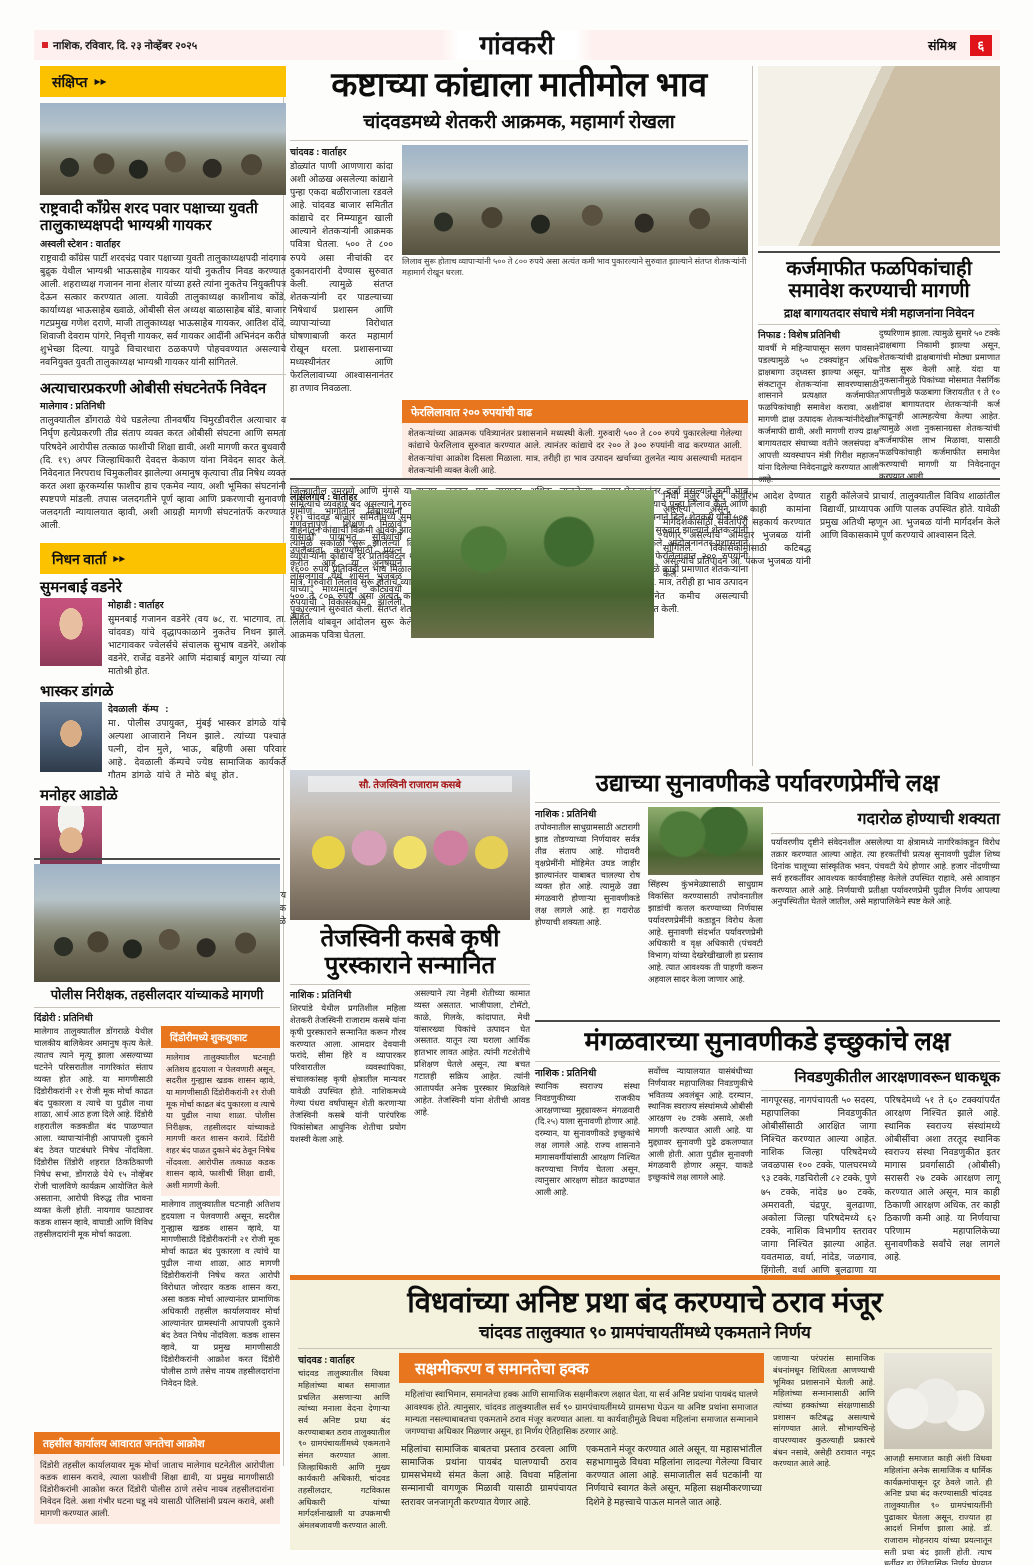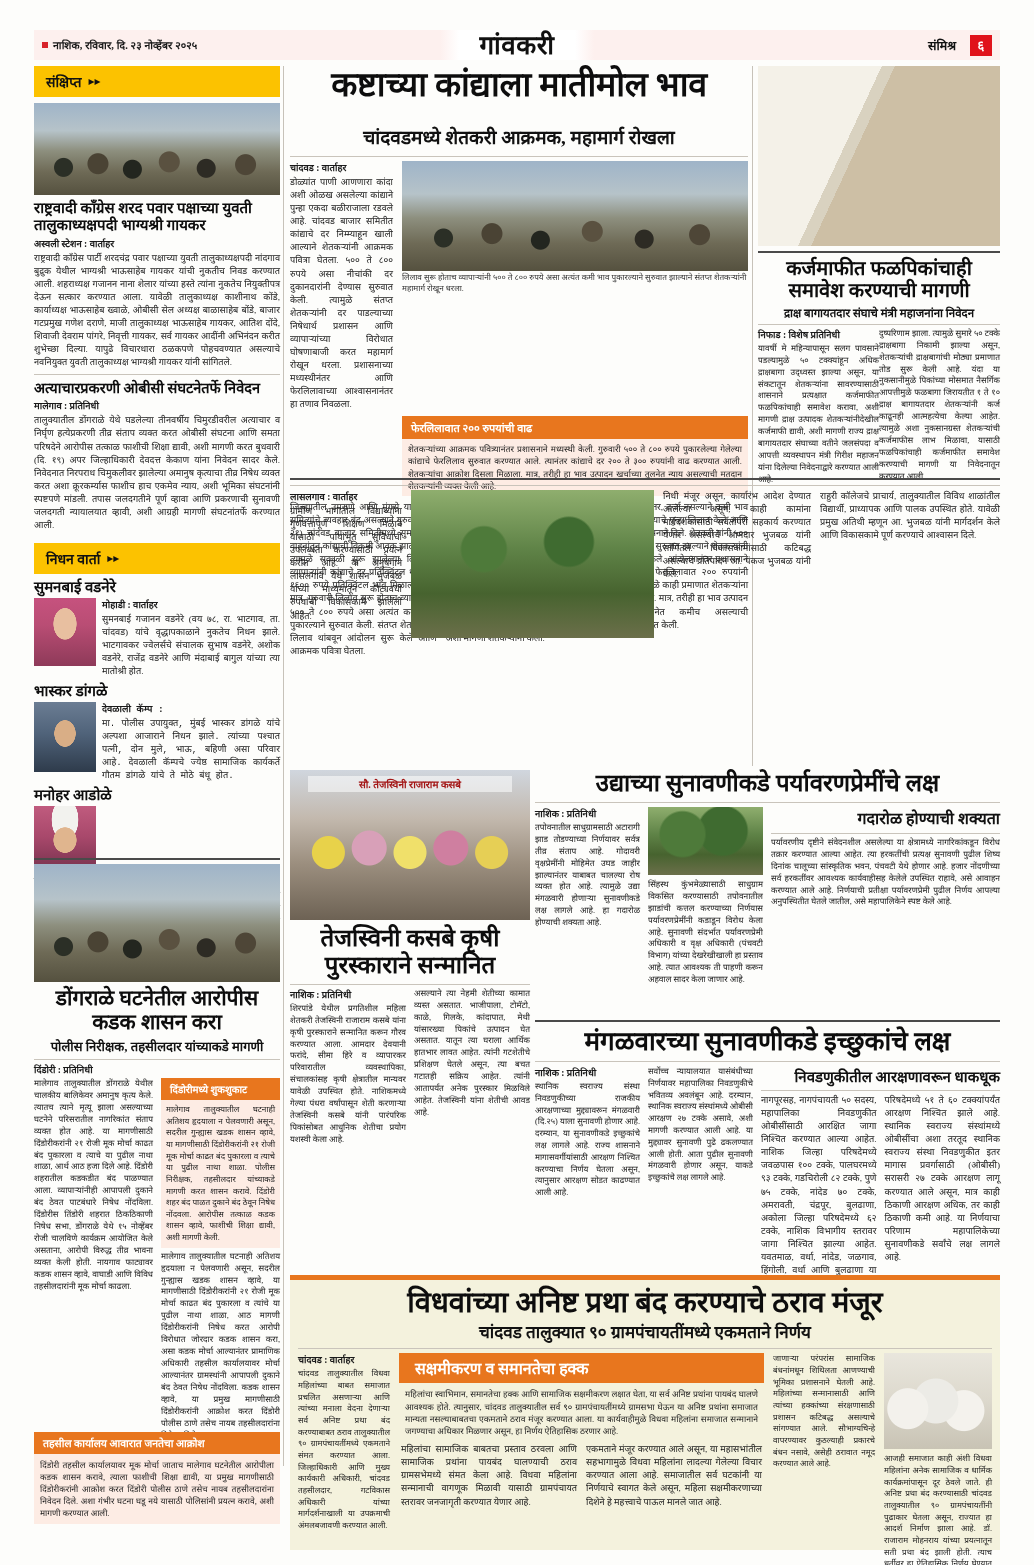--- a/index.html
+++ b/index.html
@@ -152,21 +152,21 @@
     <div class="mh-title">गांवकरी</div>
     <div class="mh-right">
       <span class="mh-sec">संमिश्र</span>
       <span class="mh-pg">६</span>
     </div>
   </div>
 
   <div class="vline" style="left:283px; top:66px; height:1400px;"></div>
   <div class="vline" style="left:752px; top:66px; height:700px;"></div>
 
-  <div class="col" style="left:34px; top:66px; width:246px;">
+  <div class="col" style="left:40px; top:66px; width:246px;">
 
     <div class="banner-y">
       <span>संक्षिप्त</span>
       <span class="chev">▸▸</span>
     </div>
 
     <div class="photo crowd" style="width:246px;height:92px;margin-top:6px;"></div>
 
     <div style="margin-top:5px;">
       <div class="hl" style="font-size:15px;">राष्ट्रवादी काँग्रेस शरद पवार पक्षाच्या युवती तालुकाध्यक्षपदी भाग्यश्री गायकर</div>
@@ -217,21 +217,20 @@
           <div class="byline" style="margin-top:0;">घोटी :</div>
           <div class="body-text">इगतपुरी तालुक्यातील वाळवी संदर्भाचे ह.भ.प. मनोहर गोपाजी आडोळे (वय ८५) यांचे नुकतेच वृद्धापकाळाने निधन झाले. त्यांच्या पश्चात एक मुलगा, एक मुलगी, सून, नातवंडे असा परिवार आहे. सामाजिक कार्यकर्ते दत्तात्रय आडोळे यांचे ते वडील होत.</div>
         </div>
       </div>
     </div>
   </div>
 
   <div class="col" style="left:34px; top:858px; width:246px;">
     <div class="rule-dark" style="margin-bottom:4px;"></div>
     <div class="photo crowd" style="width:246px;height:118px;"></div>
-    <div class="hl" style="font-size:21px;text-align:center;margin-top:5px;">डोंगराळे घटनेतील आरोपीस कडक शासन करा</div>
     <div class="sub" style="font-size:13px;text-align:center;margin-top:3px;">पोलीस निरीक्षक, तहसीलदार यांच्याकडे मागणी</div>
     <div class="rule" style="margin:4px 0 3px;"></div>
     <div class="byline">दिंडोरी : प्रतिनिधी</div>
     <div style="display:flex;gap:8px;">
       <div style="flex:1;">
         <div class="body-text" style="font-size:8.4px;">मालेगाव तालुक्यातील डोंगराळे येथील चालकीय बालिकेवर अमानुष कृत्य केले. त्यातच त्याने मृत्यू झाला असल्याच्या घटनेने परिसरातील नागरिकांत संताप व्यक्त होत आहे. या मागणीसाठी दिंडोरीकरांनी २१ रोजी मूक मोर्चा काढत बंद पुकारला व त्याचे या पुढील नाथा शाळा, आर्थ आठ हजा दिले आहे. दिंडोरी शहरातील कडकडीत बंद पाळण्यात आला. व्यापाऱ्यांनीही आपापली दुकाने बंद ठेवत पाटबंधारे निषेध नोंदविला. दिंडोरीस तिंडोरी शहरात ठिकठिकाणी निषेध सभा, डोंगराळे येथे १५ नोव्हेंबर रोजी चालविणे कार्यक्रम आयोजित केले असताना, आरोपी विरुद्ध तीव्र भावना व्यक्त केली होती. नायगाव फाट्यावर कडक शासन व्हावे, वाघाडी आणि विविध तहसीलदारांनी मूक मोर्चा काढला.</div>
       </div>
       <div style="flex:1;">
         <div class="tint-pink" style="padding:0;">
           <div class="banner-o" style="font-size:10px;">दिंडोरीमध्ये शुकशुकाट</div>
@@ -242,21 +241,21 @@
     </div>
   </div>
 
   <div class="col tint-pink" style="left:34px; top:1432px; width:246px;">
     <div class="banner-o" style="font-size:10.5px;">तहसील कार्यालय आवारात जनतेचा आक्रोश</div>
     <div class="body-text" style="font-size:8.5px;padding:5px 6px;">दिंडोरी तहसील कार्यालयावर मूक मोर्चा जाताच मालेगाव घटनेतील आरोपीला कडक शासन करावे, त्याला फाशीची शिक्षा द्यावी, या प्रमुख मागणीसाठी दिंडोरीकरांनी आक्रोश करत दिंडोरी पोलीस ठाणे तसेच नायब तहसीलदारांना निवेदन दिले. अशा गंभीर घटना घडू नये यासाठी पोलिसांनी प्रयत्न करावे, अशी मागणी करण्यात आली.</div>
   </div>
 
   <div class="col" style="left:290px; top:66px; width:458px;">
     <div class="hl" style="font-size:34px;text-align:center;letter-spacing:-.3px;">कष्टाच्या कांद्याला मातीमोल भाव</div>
-    <div class="sub" style="font-size:19px;text-align:center;margin-top:20px;">चांदवडमध्ये शेतकरी आक्रमक, महामार्ग रोखला</div>
+    <div class="sub" style="font-size:19px;text-align:center;margin-top:4px;">चांदवडमध्ये शेतकरी आक्रमक, महामार्ग रोखला</div>
     <div class="rule" style="margin:6px 0 4px;"></div>
 
     <div style="display:flex; gap:9px;">
       <div style="flex:0 0 103px;">
         <div class="byline" style="margin-top:0;">चांदवड : वार्ताहर</div>
         <div class="body-text">डोळ्यांत पाणी आणणारा कांदा अशी ओळख असलेल्या कांद्याने पुन्हा एकदा बळीराजाला रडवले आहे. चांदवड बाजार समितीत कांद्याचे दर निम्म्याहून खाली आल्याने शेतकऱ्यांनी आक्रमक पवित्रा घेतला. ५०० ते ८०० रुपये असा नीचांकी दर दुकानदारांनी देण्यास सुरुवात केली. त्यामुळे संतप्त शेतकऱ्यांनी दर पाडल्याच्या निषेधार्थ प्रशासन आणि व्यापाऱ्यांच्या विरोधात घोषणाबाजी करत महामार्ग रोखून धरला. प्रशासनाच्या मध्यस्थीनंतर आणि फेरलिलावाच्या आश्वासनानंतर हा तणाव निवळला.</div>
       </div>
       <div style="flex:1;">
         <div class="photo crowd" style="width:100%;height:110px;"></div>
         <div class="cap">लिलाव सुरू होताच व्यापाऱ्यांनी ५०० ते ८०० रुपये असा अत्यंत कमी भाव पुकारल्याने सुरुवात झाल्याने संतप्त शेतकऱ्यांनी महामार्ग रोखून धरला.</div>

